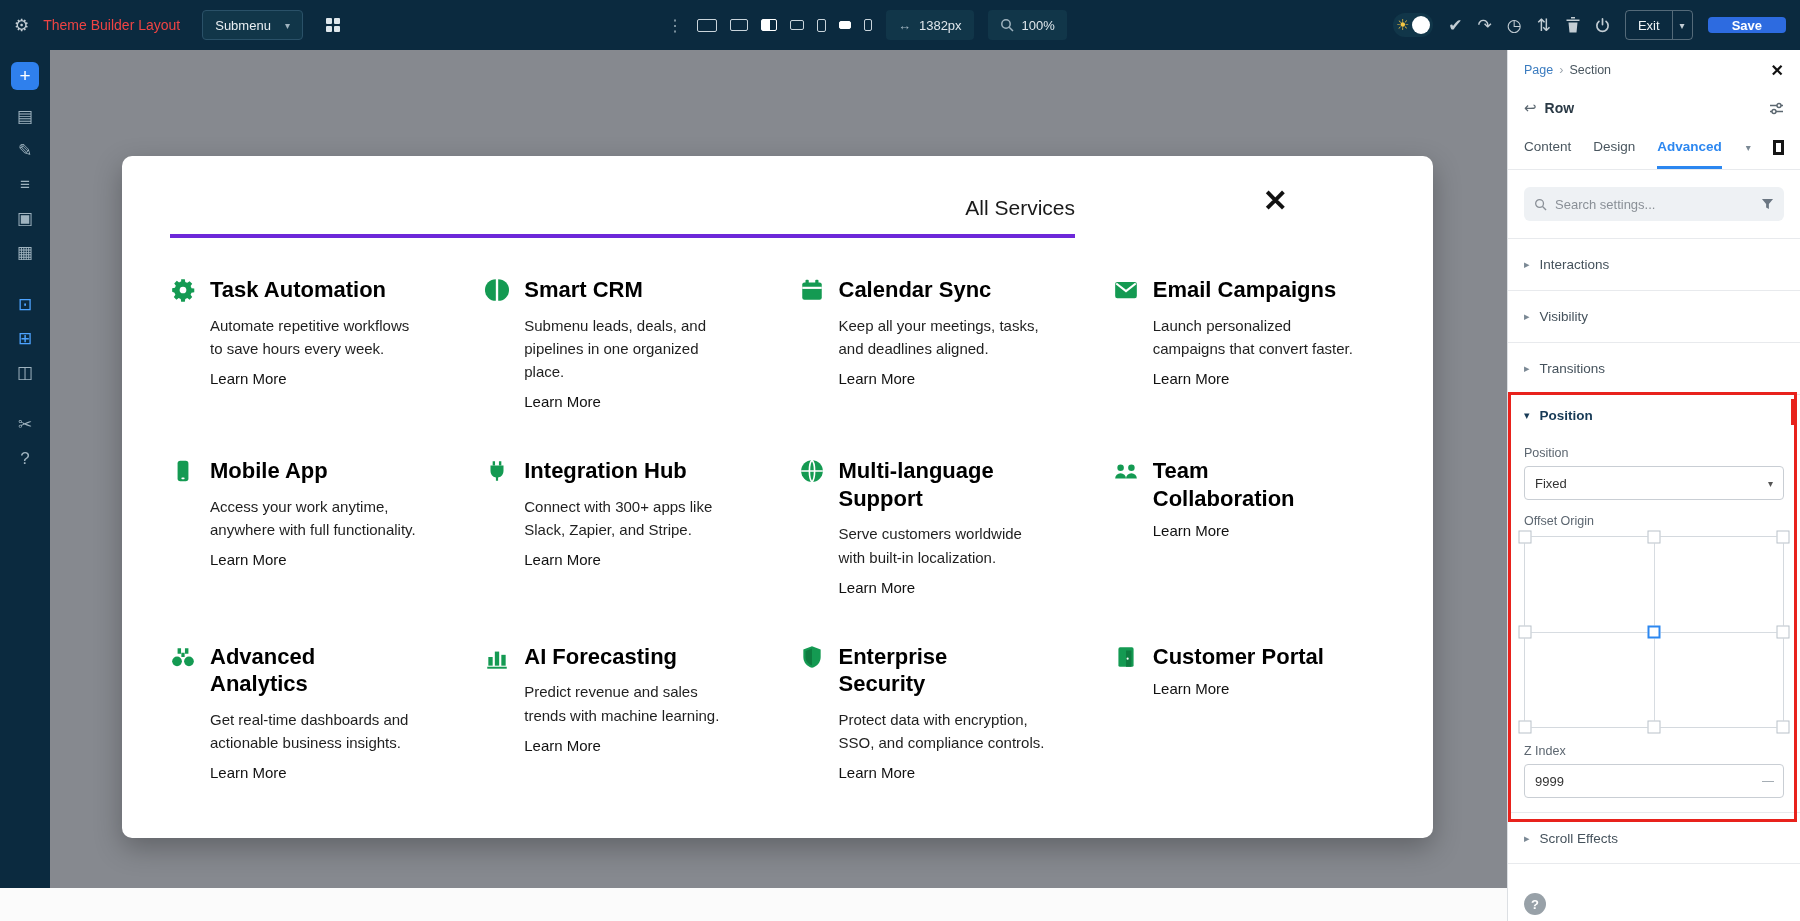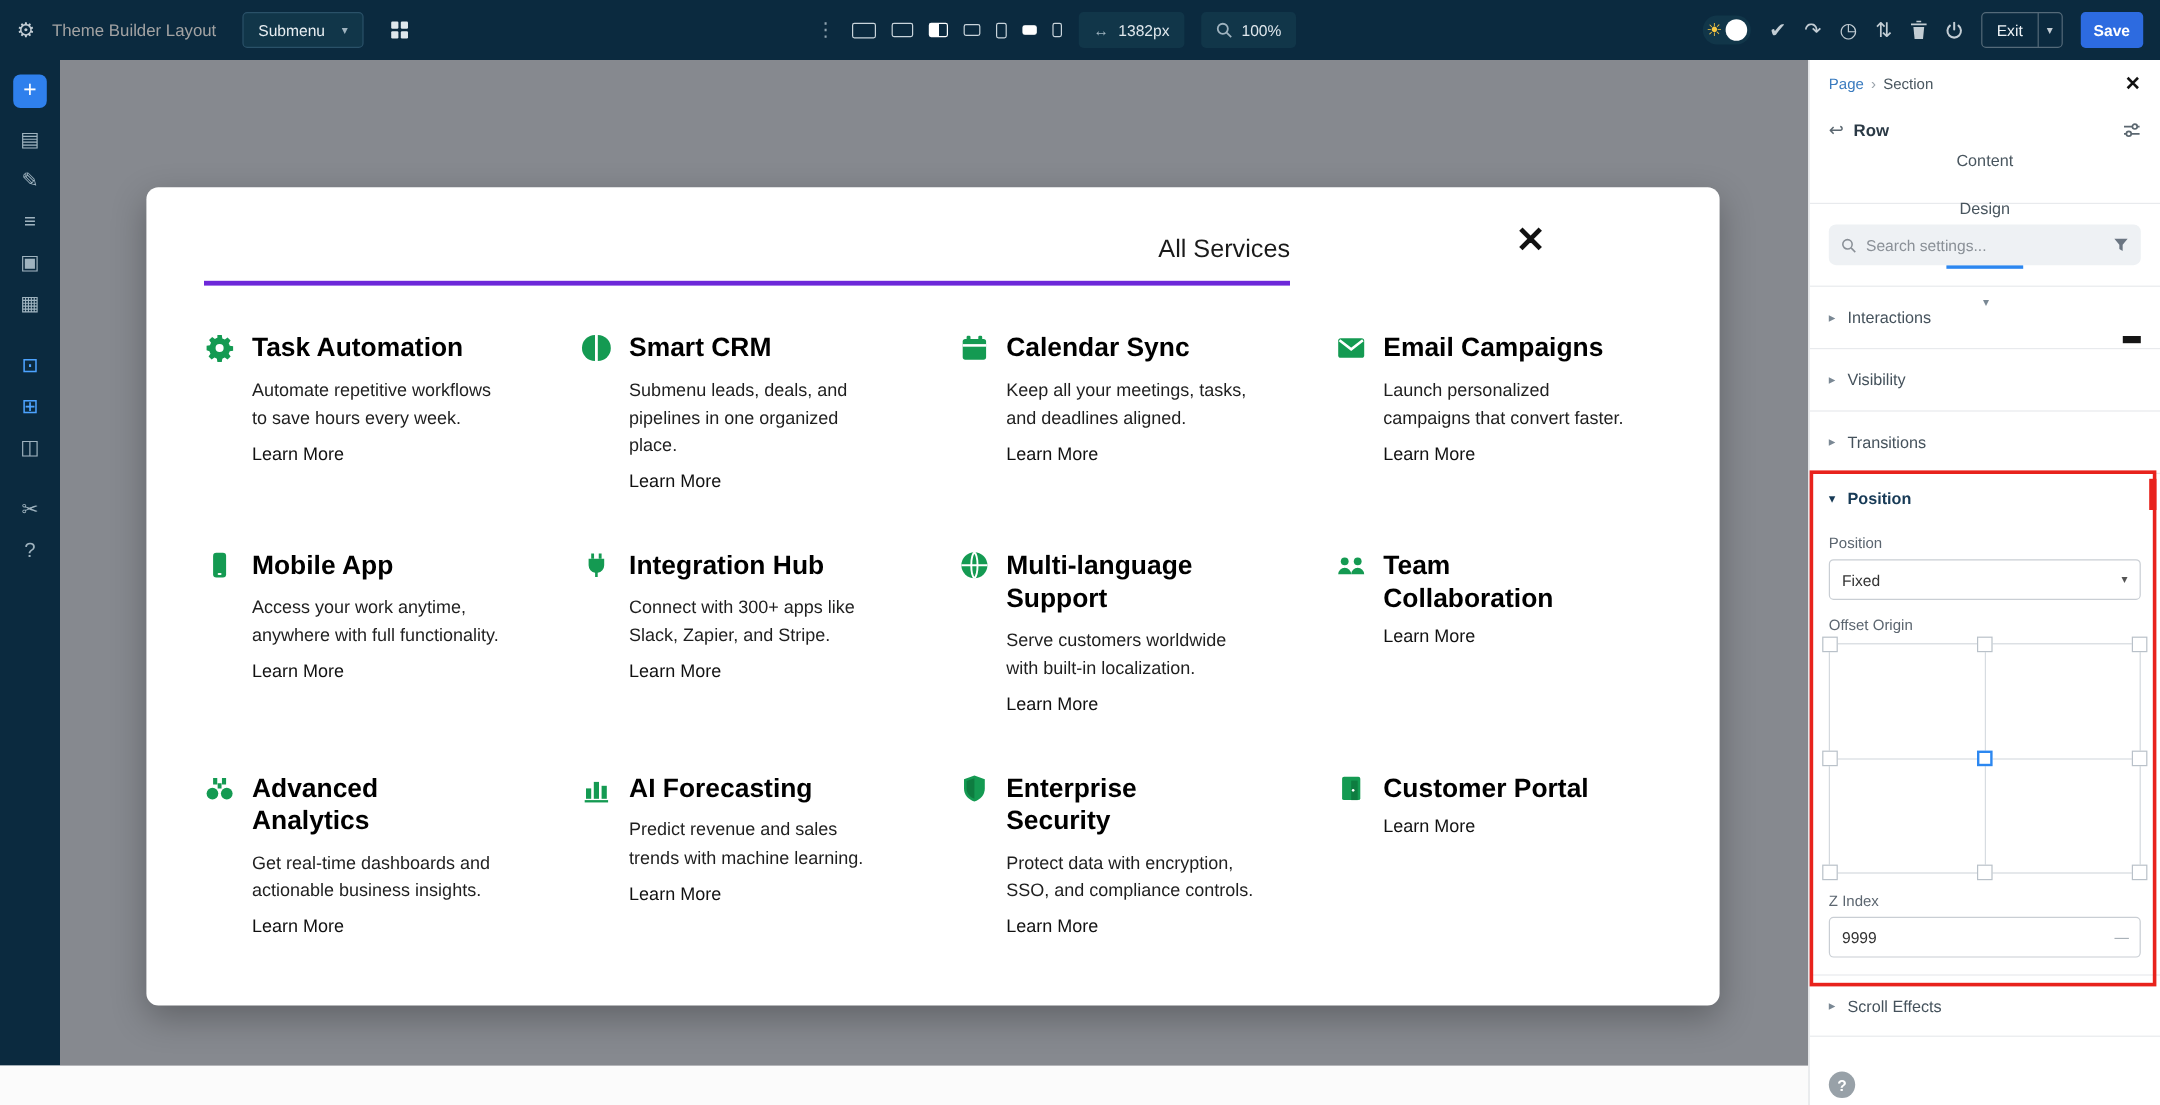--- a/index.html
+++ b/index.html
@@ -4,21 +4,21 @@
 <style>
   * { margin:0; padding:0; box-sizing:border-box; }
   html,body { width:1800px; height:921px; overflow:hidden; }
   body { font-family:"Liberation Sans", sans-serif; }
 
   .app { width:1800px; height:921px; display:flex; flex-direction:column; position:relative; background:#fff; }
 
   
   .topbar { height:50px; background:#0b2a3f; display:flex; align-items:center; padding:0 14px; gap:12px; flex-shrink:0; }
   .tb-icon { color:#c3cdd4; font-size:17px; line-height:1; display:inline-flex; align-items:center; justify-content:center; cursor:pointer; }
-  .tb-title { color:#a3a3a3; font-size:14px; margin-left:2px; white-space:nowrap; }
+  .tb-title { color:#ef4444; font-size:14px; margin-left:2px; white-space:nowrap; }
   .tb-select { display:flex; align-items:center; gap:14px; background:#113649; border:1px solid #2a5168; border-radius:4px; height:30px; padding:0 12px; color:#e8eef2; font-size:13px; cursor:pointer; margin-left:10px; }
   .tb-select .caret { color:#9fb3bf; font-size:10px; }
   .tb-grid-icon { margin-left:10px; cursor:pointer; display:inline-flex; }
 
   .tb-center { display:flex; align-items:center; gap:14px; margin:0 auto; }
   .tb-dots { color:#8fa3af; font-size:16px; cursor:pointer; }
   .dvc-row { display:flex; align-items:center; gap:13px; }
   .dvc { display:inline-block; border:1.5px solid #c9d4db; border-radius:2px; cursor:pointer; }
   .d1 { width:20px; height:13px; }
   .d2 { width:18px; height:12px; }
@@ -31,21 +31,21 @@
   .tb-field .fld-icon { color:#9fb3bf; font-size:13px; display:inline-flex; }
 
   .tb-right { display:flex; align-items:center; gap:15px; }
   .theme-toggle { display:flex; align-items:center; gap:3px; background:#113649; border-radius:12px; height:24px; padding:0 3px; cursor:pointer; }
   .sun { color:#f7c843; font-size:15px; }
   .knob { width:18px; height:18px; background:#ffffff; border-radius:50%; display:inline-block; }
   .tb-btn-exit { display:flex; align-items:center; height:30px; border:1px solid rgba(255,255,255,.3); border-radius:4px; color:#eef3f6; font-size:13px; cursor:pointer; }
   .tb-btn-exit .lbl { padding:0 12px; }
   .tb-btn-exit .sep { width:1px; align-self:stretch; background:rgba(255,255,255,.3); }
   .tb-btn-exit .car { padding:0 7px; font-size:10px; color:#c3cdd4; }
-  .tb-btn-save { height:30px; padding:0 11px; background:#2d6be0; border:none; border-radius:4px; color:#fff; font-size:13px; font-weight:700; cursor:pointer; }
+  .tb-btn-save { height:16px; padding:0 24px; background:#2d6be0; border:none; border-radius:4px; color:#fff; font-size:13px; font-weight:700; cursor:pointer; }
 
   
   .main { flex:1; display:flex; min-height:0; }
   .left-region { flex:1; display:flex; flex-direction:column; min-width:0; }
   .left-row { flex:1; display:flex; min-height:0; }
   .bottom-strip { height:33px; background:#fbfbfb; }
 
   
   .sidebar { width:50px; background:#0b2a3f; display:flex; flex-direction:column; align-items:center; padding-top:12px; flex-shrink:0; }
   .sb-plus { width:28px; height:28px; background:#2f80ed; border-radius:6px; color:#fff; font-size:19px; display:flex; align-items:center; justify-content:center; cursor:pointer; margin-bottom:18px; }
@@ -74,21 +74,21 @@
   .crumb-page { color:#3a7bbf; cursor:pointer; }
   .crumb-sep { color:#9aa3ab; }
   .crumb-section { color:#49565f; cursor:pointer; }
   .pb-close { margin-left:auto; color:#111; font-size:16px; font-weight:700; cursor:pointer; }
 
   .pb-row { height:36px; display:flex; align-items:center; padding:0 16px; gap:8px; }
   .row-back { color:#5b6770; font-size:15px; cursor:pointer; }
   .row-label { font-size:14px; font-weight:700; color:#2b3a46; }
   .row-opts { margin-left:auto; display:inline-flex; cursor:pointer; }
 
-  .pb-tabs { height:44px; display:flex; align-items:center; padding:0 16px; gap:22px; border-bottom:1px solid #e8eaed;flex-direction:column; }
+  .pb-tabs { height:44px; display:flex; align-items:center; padding:0 16px; gap:22px; border-bottom:1px solid #e8eaed; }
   .tab { font-size:13.5px; color:#49565f; cursor:pointer; height:100%; display:flex; align-items:center; border-bottom:3px solid transparent; }
   .tab.active { color:#2c87f0; border-bottom-color:#2c87f0; font-weight:700; }
   .tabs-caret { color:#7a8894; font-size:10px; cursor:pointer; margin-left:2px; }
   .tabs-box { margin-left:auto; width:15px; height:15px; border:3px solid #151515; cursor:pointer; }
 
   .pb-search { height:68px; display:flex; align-items:center; padding:0 16px; }
   .search-field { flex:1; height:34px; background:#eef1f4; border-radius:6px; display:flex; align-items:center; padding:0 10px; gap:8px; }
   .search-field input { flex:1; border:none; outline:none; background:transparent; font-size:13px; color:#be185d; font-family:"Liberation Sans", sans-serif; }
   .search-field input::placeholder { color:#8a9097; }
 

